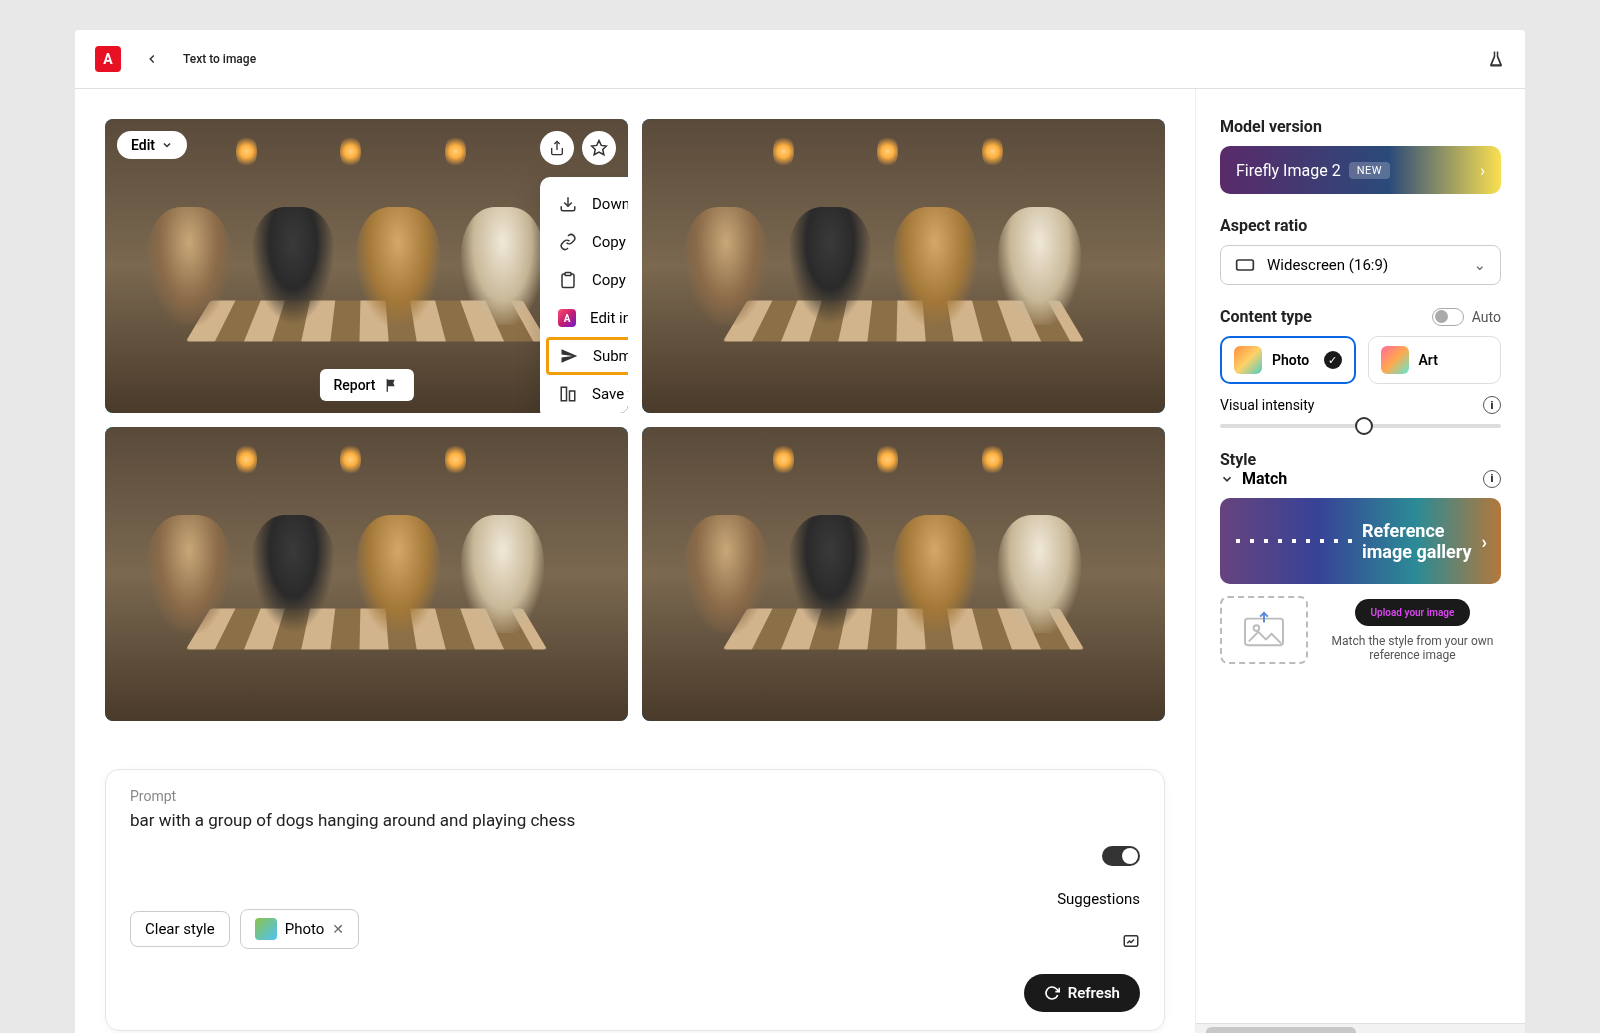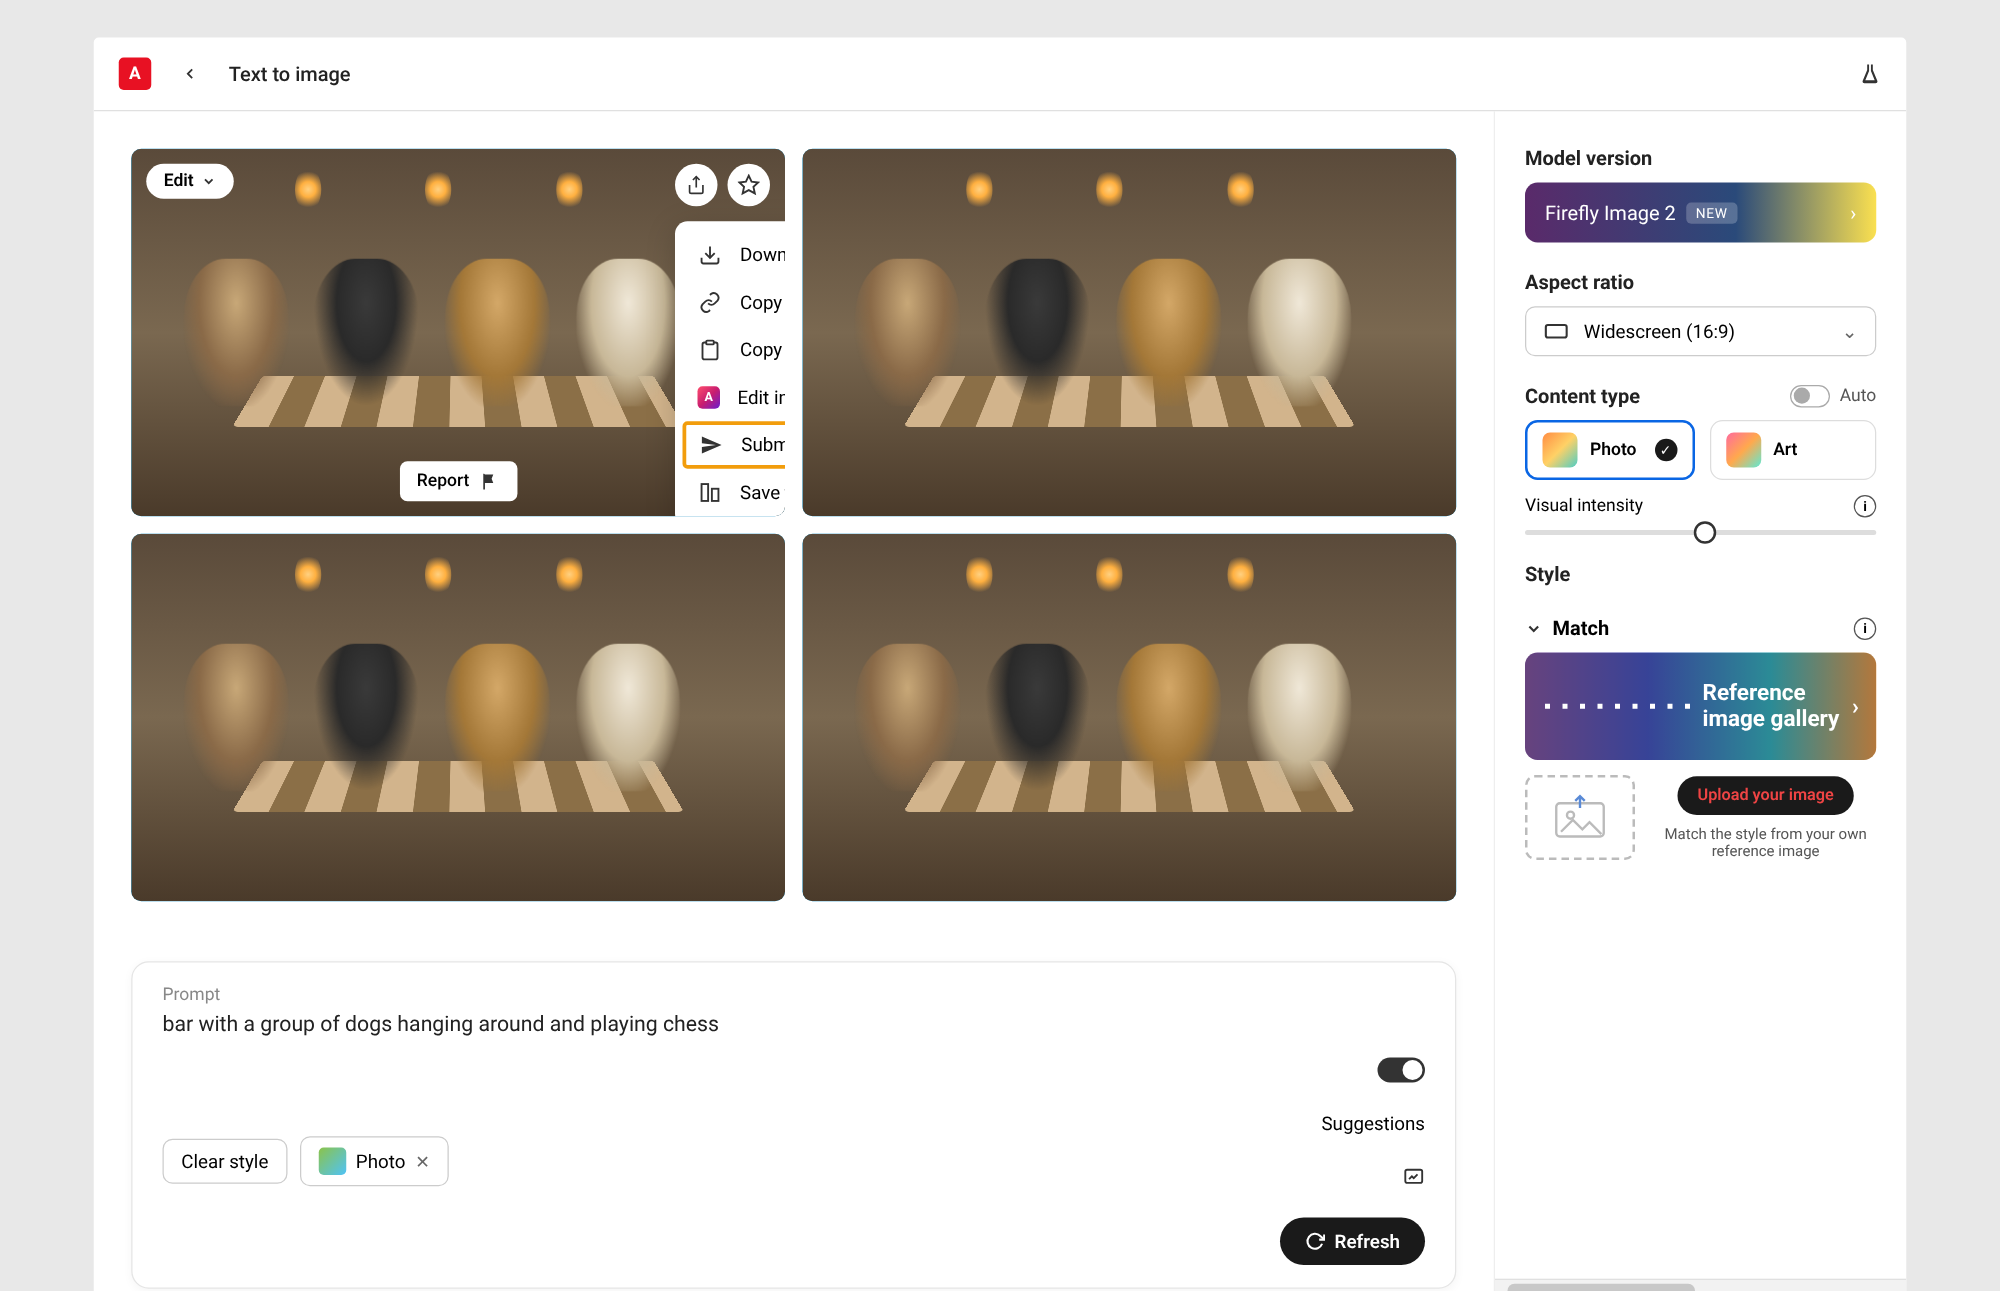--- a/index.html
+++ b/index.html
@@ -1,21 +1,21 @@
 <!DOCTYPE html>
 <html><head>
 <meta charset="utf-8">
 <style>
   * { box-sizing: border-box; margin: 0; padding: 0; font-family: -apple-system, BlinkMacSystemFont, "Segoe UI", Roboto, sans-serif; }
   body { background: #e8e8e8; padding: 30px; }
   .app { background: #fff; border-radius: 4px; overflow: hidden; max-width: 1450px; margin: 0 auto; }
   .header { display: flex; align-items: center; padding: 16px 20px; border-bottom: 1px solid #e0e0e0; gap: 16px; }
   .logo { width: 26px; height: 26px; background: #e81123; border-radius: 4px; display:flex;align-items:center;justify-content:center;color:#fff;font-weight:700;font-size:14px;}
   .back { font-size: 18px; color:#333; cursor:pointer; padding:4px 8px;}
-  .header-title { font-size: 16px; font-weight: 500; color:#222; }
+  .header-title { font-size: 12px; font-weight: 500; color:#222; }
   .beaker { margin-left: auto; font-size: 18px; color:#333; cursor:pointer;}
   .main { display: flex; }
   .canvas-area { flex: 1; padding: 30px 30px 10px 30px; min-width: 0; }
   .grid { display: grid; grid-template-columns: 1fr 1fr; gap: 14px; }
   .tile { position: relative; aspect-ratio: 16/9; background: #0ea5e9; border-radius: 8px; overflow: hidden; }
   .scene { position:absolute; inset:0; background: linear-gradient(180deg, #5a4a3a 0%, #7a6850 50%, #4a3a2a 100%); }
   .scene .board { position:absolute; bottom:20%; left:18%; right:18%; height:24%; background: repeating-linear-gradient(90deg, #d2b48c 0 8%, #8b6f47 8% 16%); transform: perspective(400px) rotateX(55deg); border-radius:4px;}
   .scene .dog { position:absolute; bottom:30%; width:16%; height:40%; background: radial-gradient(ellipse at 50% 30%, #3a3a3a 0%, #2a2a2a 40%, transparent 70%); border-radius: 40% 40% 30% 30%;}
   .scene .dog.d1{left:8%;background: radial-gradient(ellipse at 50% 30%, #c8a878 0%, #8a6a48 50%, transparent 75%);}
   .scene .dog.d2{left:28%;}
@@ -71,21 +71,21 @@
   .match-row{display:flex;align-items:center;gap:8px;}
   .ref-gallery{position:relative;height:86px;border-radius:10px;overflow:hidden;background:linear-gradient(90deg,#8a5aa8 0%, #4a5aca 35%, #3abac8 70%, #f0a050 100%);display:flex;align-items:center;padding-left:16px;color:#fff;font-weight:700;cursor:pointer;font-size:18px;}
   .ref-gallery::before{content:"";position:absolute;inset:0;background:rgba(0,0,0,0.25);backdrop-filter:blur(0);} 
   .ref-gallery span{position:relative;z-index:1;display:flex;align-items:center;gap:10px;}
   .ref-gallery .chev{margin-left:auto;position:relative;z-index:1;padding-right:14px;}
   .grid-ic{display:inline-grid;grid-template-columns:repeat(3,4px);grid-gap:2px;}
   .grid-ic b{width:4px;height:4px;background:#fff;}
   .upload-row{display:flex;gap:16px;align-items:center;margin-top:12px;}
   .upload-box{width:88px;height:68px;border:2px dashed #bbb;border-radius:8px;display:flex;align-items:center;justify-content:center;color:#5a8ad6;}
   .upload-right{flex:1;display:flex;flex-direction:column;align-items:center;gap:8px;text-align:center;}
-  .upload-btn{background:#1a1a1a;color:#ef4444;border-radius:20px;padding:8px 16px;font-size:13px;font-weight:600;cursor:pointer;}
+  .upload-btn{background:#1a1a1a;color:#d946ef;border-radius:20px;padding:8px 16px;font-size:10px;font-weight:600;cursor:pointer;}
   .upload-desc{font-size:12px;color:#555;}
   .hscroll{position:absolute;bottom:0;left:0;right:0;height:18px;background:#f2f2f2;border-top:1px solid #e0e0e0;}
   .hscroll .thumb{position:absolute;left:10px;top:3px;height:11px;width:150px;background:#c8c8c8;border-radius:6px;}
 
   svg{display:block;}
 </style>
 </head>
 <body>
 
 <div class="app">
@@ -320,21 +320,21 @@
             <span class="info">i</span>
           </div>
           <div class="slider-track">
             <div class="slider-thumb"></div>
           </div>
         </div>
       </div>
 
       <div>
         <div class="sec-title">Style</div>
-        <div class="match-row" style="margin-top:24px; justify-content:space-between;">
+        <div class="match-row" style="margin-top:0; justify-content:space-between;">
           <div style="display:flex;align-items:center;gap:8px;">
             <svg width="14" height="14" viewBox="0 0 24 24" fill="none" stroke="#333" stroke-width="3">
                 <polyline points="6 9 12 15 18 9"></polyline>
               </svg>
             <span style="font-weight:700;">Match</span>
           </div>
           <span class="info">i</span>
         </div>
         <div class="ref-gallery" style="margin-top:10px;">
           <span>

